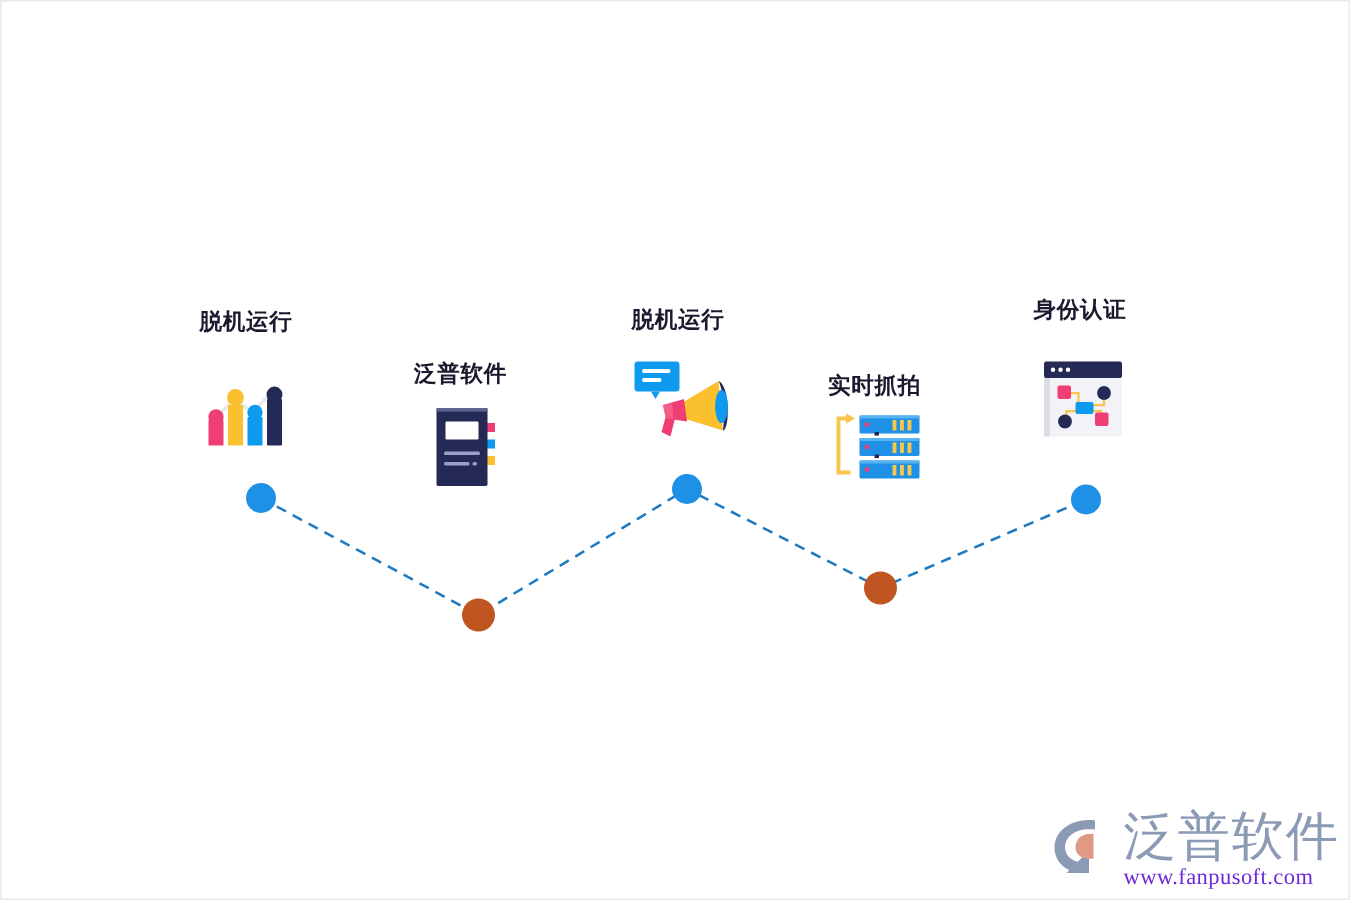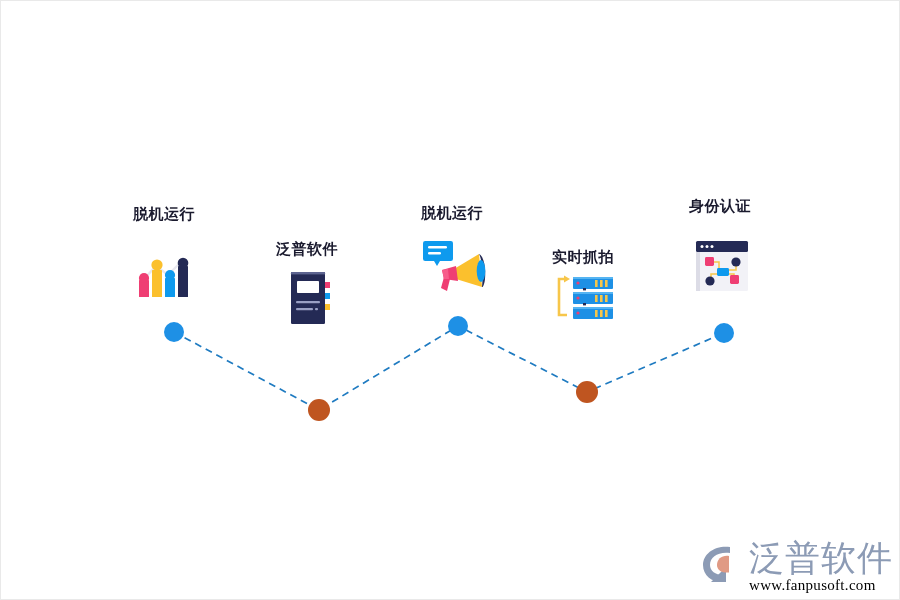--- a/index.html
+++ b/index.html
@@ -79,21 +79,21 @@
     font-size: 35px;
     font-weight: normal;
     color: #8c9bb5;
     line-height: 1.05;
     letter-spacing: 1px;
     font-family: "DejaVu Sans", sans-serif;
   }
 
   #watermark-url {
     font-size: 15px;
-    color: #000000;
+    color: #6d28d9;
     font-family: "Liberation Serif", serif;
     letter-spacing: 0.3px;
     line-height: 1.1;
   }
 </style>
 </head>
 <body>
 
 <div id="canvas">
 

